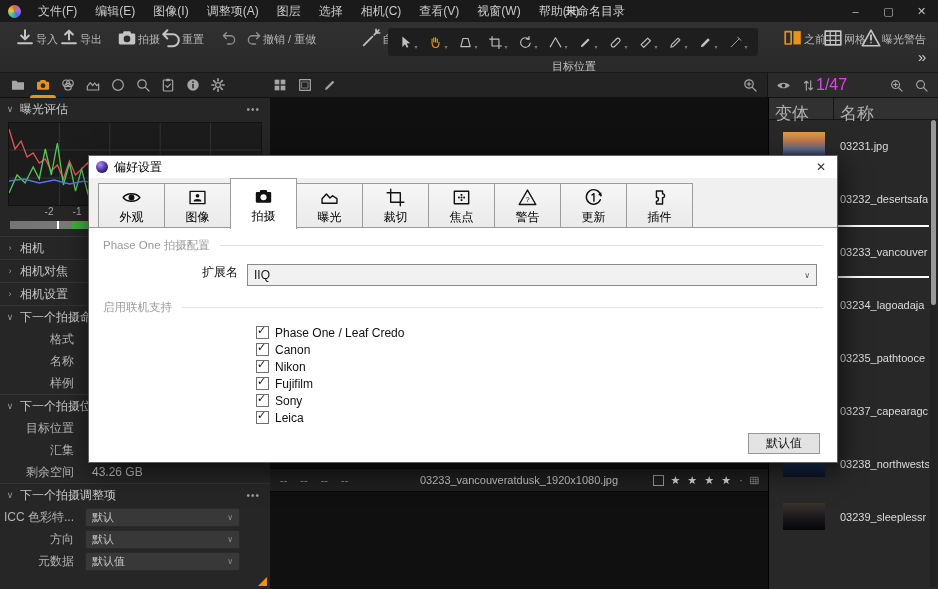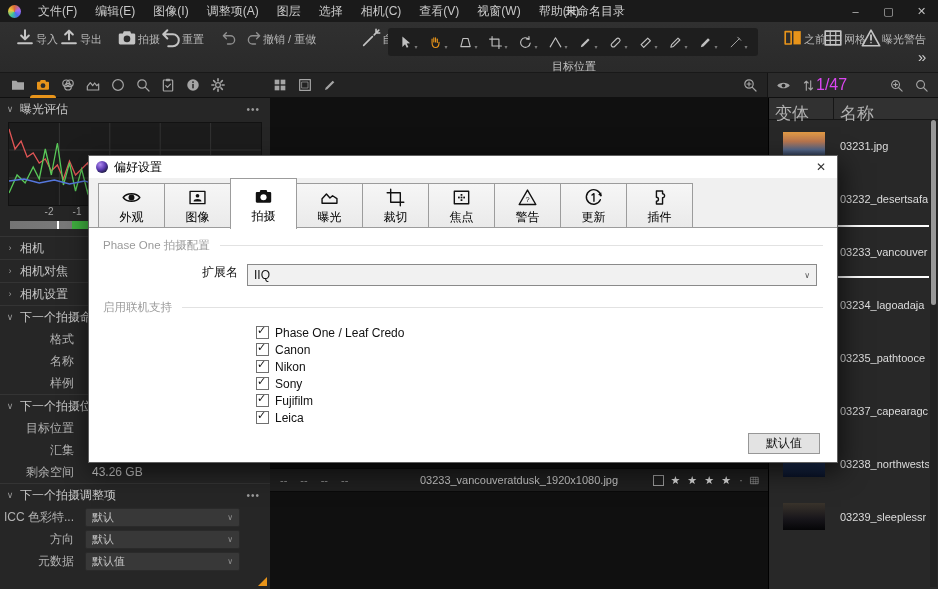--- a/index.html
+++ b/index.html
@@ -751,25 +751,25 @@
           <div class="chk">
             <span class="box"></span>
             <span>Canon</span>
           </div>
           <div class="chk">
             <span class="box"></span>
             <span>Nikon</span>
           </div>
           <div class="chk">
             <span class="box"></span>
-            <span>Sony</span>
+            <span>Fujifilm</span>
           </div>
           <div class="chk">
             <span class="box"></span>
-            <span>Fujifilm</span>
+            <span>Sony</span>
           </div>
           <div class="chk">
             <span class="box"></span>
             <span>Leica</span>
           </div>
         </div>
       <button class="defaults">默认值</button>
     </div>
   </div>
 

